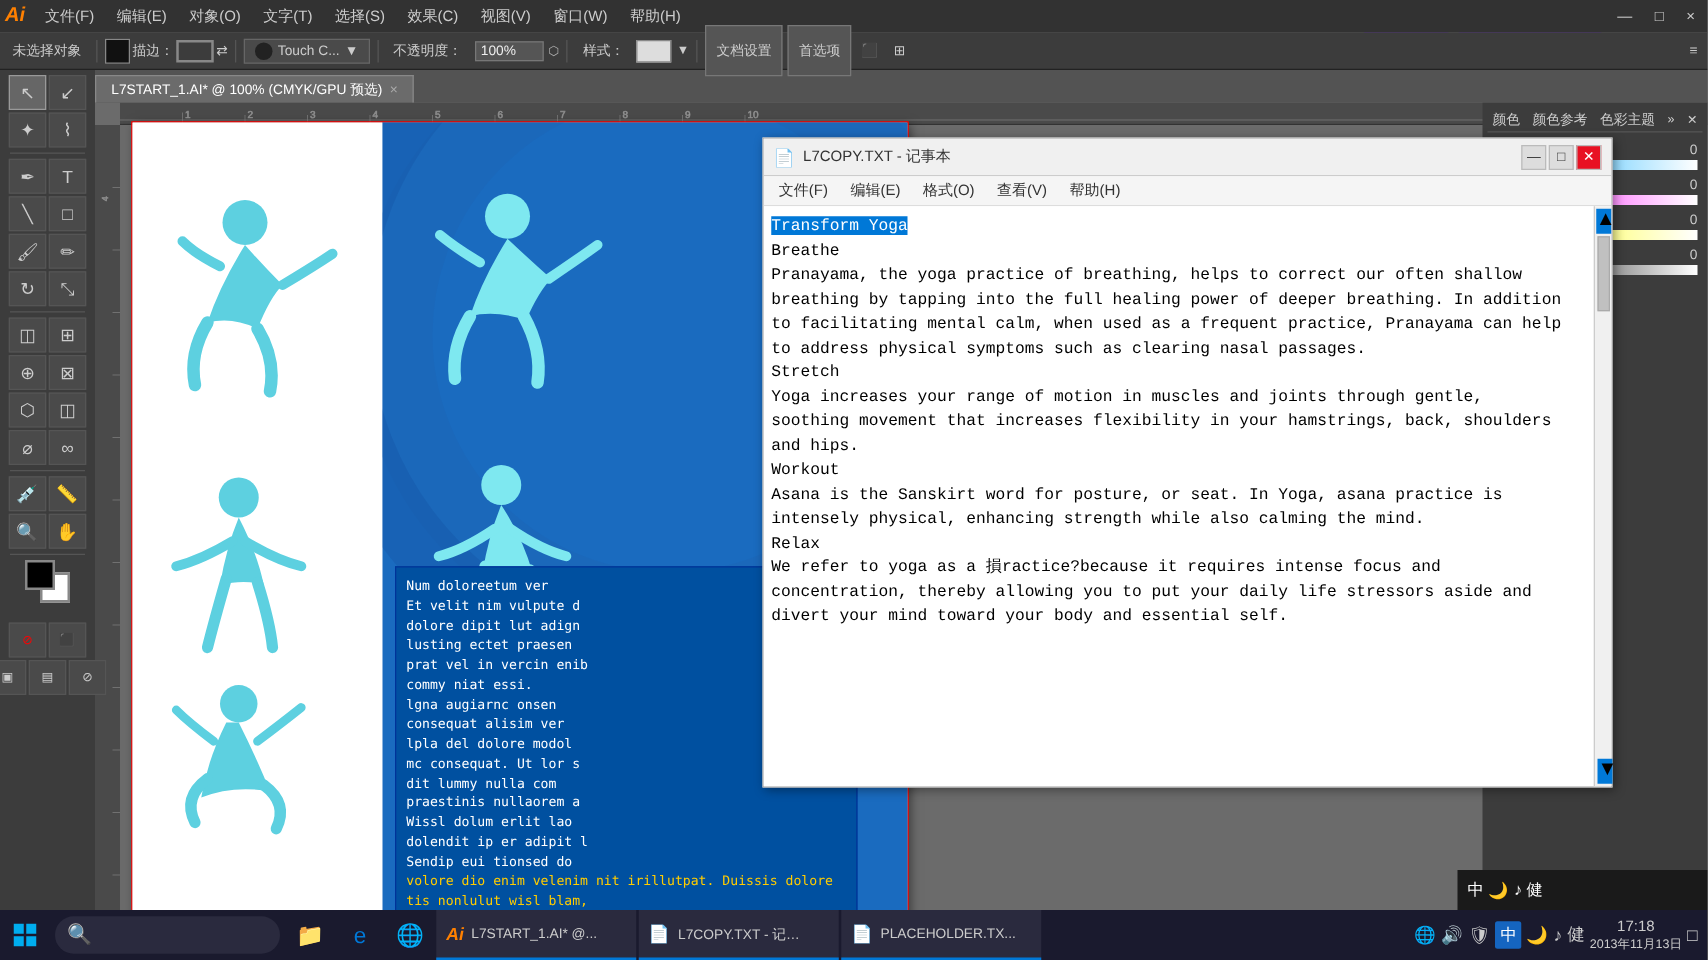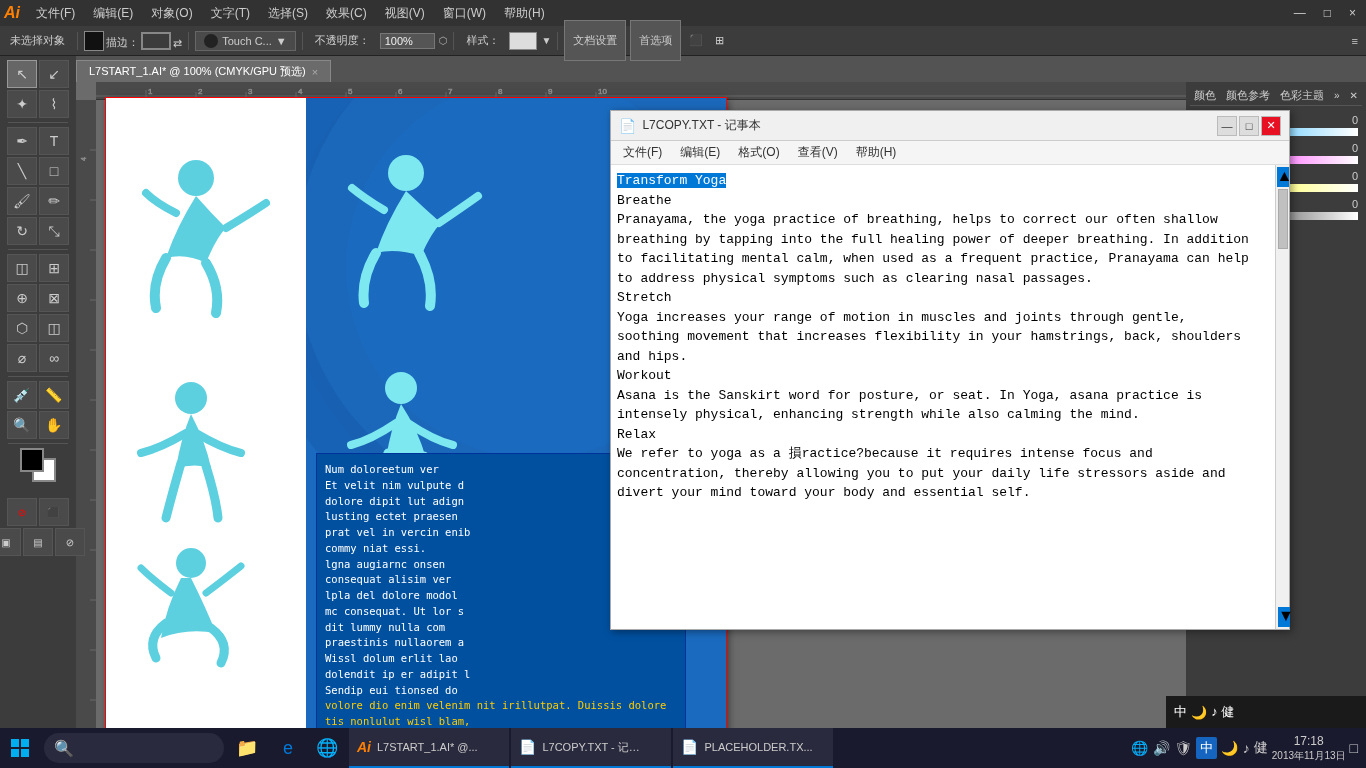--- a/index.html
+++ b/index.html
@@ -193,21 +193,21 @@
     <span style="cursor:pointer;padding:0 6px;">×</span>
   </div>
 </div>
 
 <div id="ai-toolbar">
   <span class="toolbar-item">未选择对象</span>
   <div class="toolbar-separator"></div>
 
   <div style="display:flex;align-items:center;gap:2px;">
     <div class="small-color-box" style="background:#111;"></div>
-    <div style="display:flex;align-items:flex-end;gap:2px;">
+    <div style="display:flex;align-items:center;gap:2px;">
       <span>描边：</span>
       <div style="width:30px;height:18px;border:2px solid #888;background:transparent;display:inline-block;"></div>
       <span>⇄</span>
     </div>
   </div>
   <div class="toolbar-separator"></div>
   <div class="touch-btn">
     <span class="touch-btn-icon"></span>
     <span>Touch C...</span>
     <span>▼</span>

